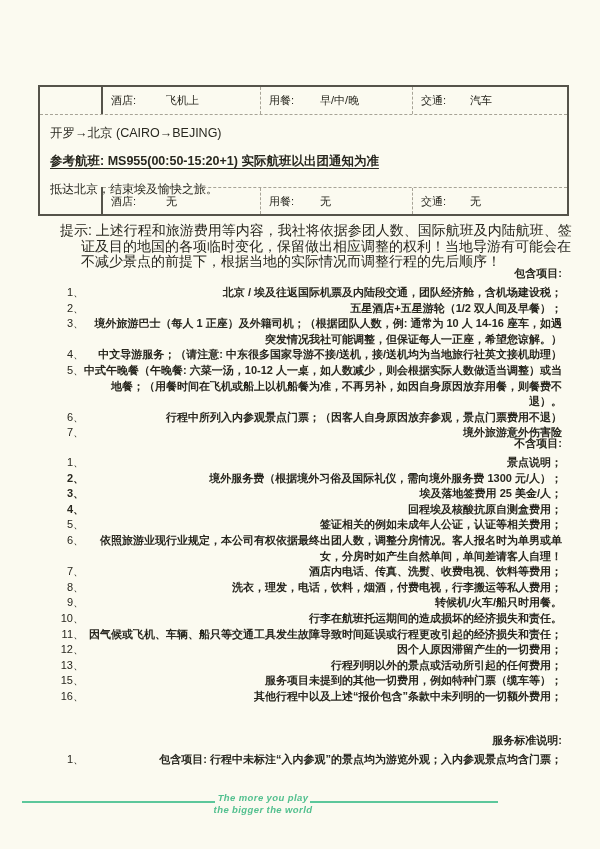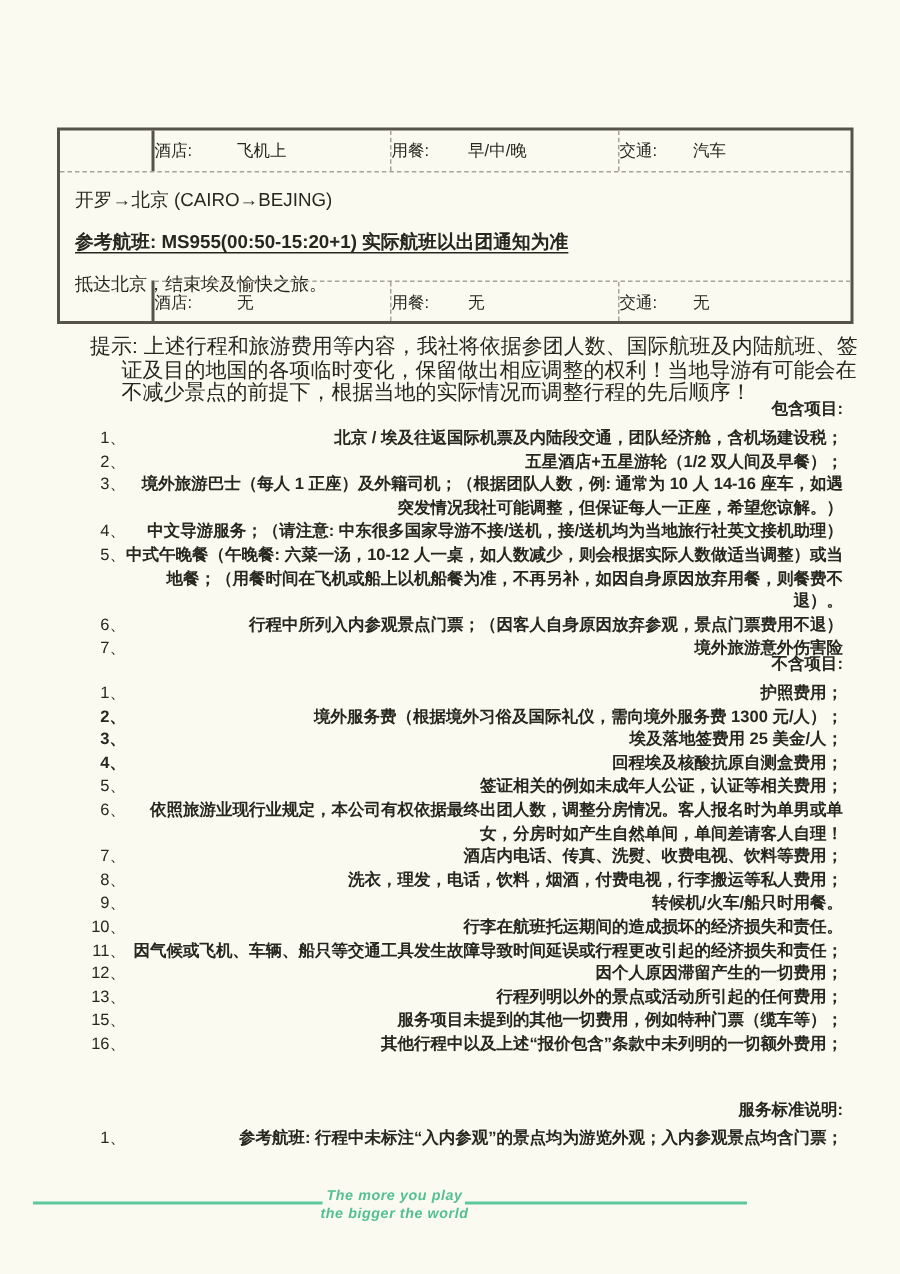--- a/index.html
+++ b/index.html
@@ -22,21 +22,21 @@
   .t-mid{height:72px;}
   .t-bottom{height:27px;}
   .t-daycell{
     width:63px;flex:none;border-right:2px solid #55534a;box-sizing:border-box;
     text-align:center;
   }
   .t-mid .t-daycell{padding-top:4px;font-size:12px;}
   .t-mid .t-daycell div{line-height:27px;}
   .t-meals{flex:1;display:flex;box-sizing:border-box;}
   .t-bottom .t-meals{border-top:1px dashed #a7a396;}
-  .t-mealcell{display:flex;align-items:center;box-sizing:border-box;}
+  .t-mealcell{display:flex;align-items:center;box-sizing:border-box;padding-left:8px;}
   .t-c1{width:157px;flex:none;}
   .t-c2{width:152px;flex:none;border-left:1px dashed #a7a396;}
   .t-c3{flex:1;border-left:1px dashed #a7a396;gap:12px;}
   .t-label{flex:none;}
   .gap-lg{margin-left:30px;}
   .gap-md{margin-left:26px;}
   .gap-sm{margin-left:12px;}
   .t-content{flex:1;padding:4px 6px 0 10px;box-sizing:border-box;}
   .t-content div{line-height:28px;white-space:nowrap;}
   .route-title{font-weight:normal;font-size:12.5px;}
@@ -158,21 +158,21 @@
           <span class="txt">境外旅游意外伤害险</span>
         </div>
       </div>
   </div>
 
   <div class="section sec-excluded">
     <div class="sec-heading">不含项目:</div>
     <div>
         <div class="li">
           <span class="num">1、</span>
-          <span class="txt">护照费用；</span>
+          <span class="txt">景点说明；</span>
         </div>
         <div class="li bold">
           <span class="num">2、</span>
           <span class="txt">境外服务费（根据境外习俗及国际礼仪，需向境外服务费 1300 元/人）；</span>
         </div>
         <div class="li bold">
           <span class="num">3、</span>
           <span class="txt">埃及落地签费用 25 美金/人；</span>
         </div>
         <div class="li bold">
@@ -224,21 +224,21 @@
           <span class="txt">其他行程中以及上述“报价包含”条款中未列明的一切额外费用；</span>
         </div>
       </div>
   </div>
 
   <div class="section sec-service">
     <div class="sec-heading">服务标准说明:</div>
     <div>
         <div class="li">
           <span class="num">1、</span>
-          <span class="txt">参考航班: 行程中未标注“入内参观”的景点均为游览外观；入内参观景点均含门票；</span>
+          <span class="txt">包含项目: 行程中未标注“入内参观”的景点均为游览外观；入内参观景点均含门票；</span>
         </div>
       </div>
   </div>
 
   <div class="footer-rule rule-left"></div>
   <div class="footer-rule rule-right"></div>
   <div class="footer-text">
     <div>The more you play</div>
     <div>the bigger the world</div>
   </div>

